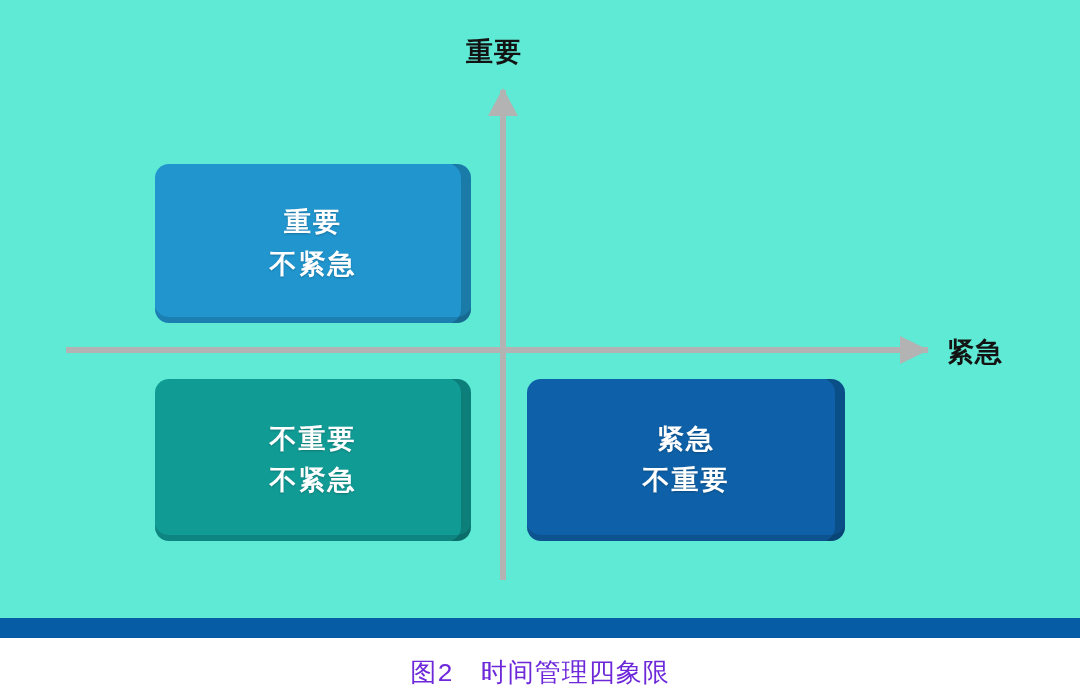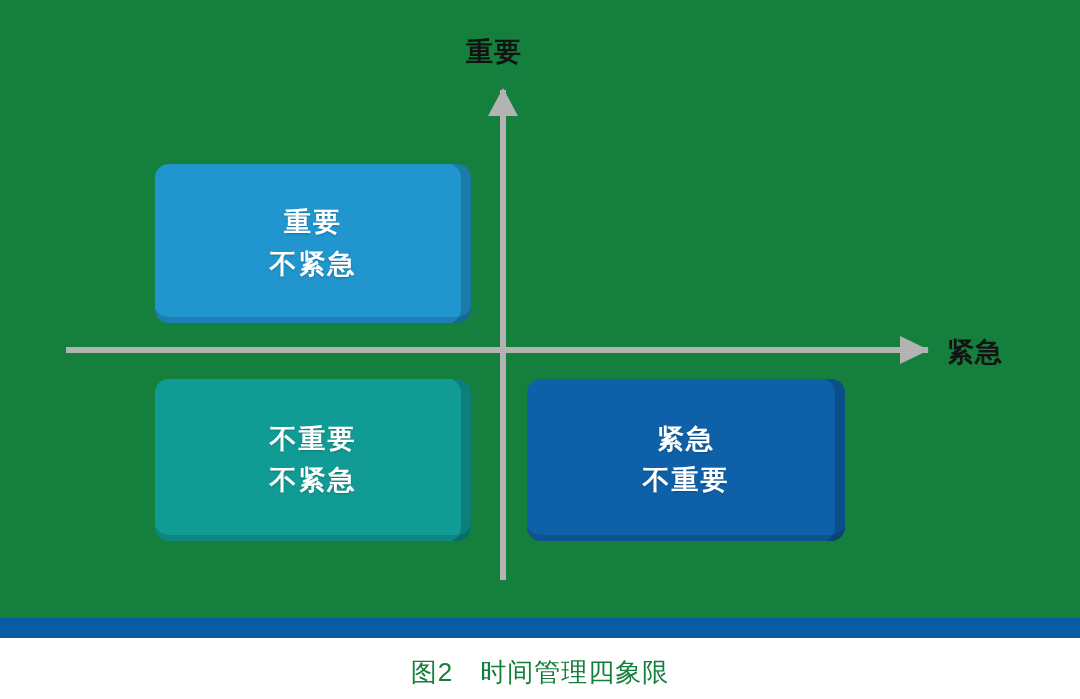--- a/index.html
+++ b/index.html
@@ -22,21 +22,21 @@
     background: #ffffff;
   }
 
   
   .diagram-canvas {
     position: absolute;
     left: 0;
     top: 0;
     width: 1080px;
     height: 618px;
-    background: #15803d;
+    background: #5eead4;
   }
 
   
   .axis-v {
     position: absolute;
     left: 500px;
     top: 90px;
     width: 6px;
     height: 490px;
     background: #b3b3b3;
@@ -159,23 +159,23 @@
     width: 1080px;
     height: 20px;
     background: #065ca5;
   }
   .figure-caption {
     position: absolute;
     left: 0;
     top: 655px;
     width: 1080px;
     text-align: center;
-    font-family: Liberation Sans, sans-serif;
+    font-family: Liberation Mono, monospace;
     font-size: 26px;
-    color: #15803d;
+    color: #6d28d9;
     letter-spacing: 1px;
     white-space: pre;
   }
 </style>
 </head>
 <body>
 
 <div id="figure-root">
 
   <div class="diagram-canvas">

